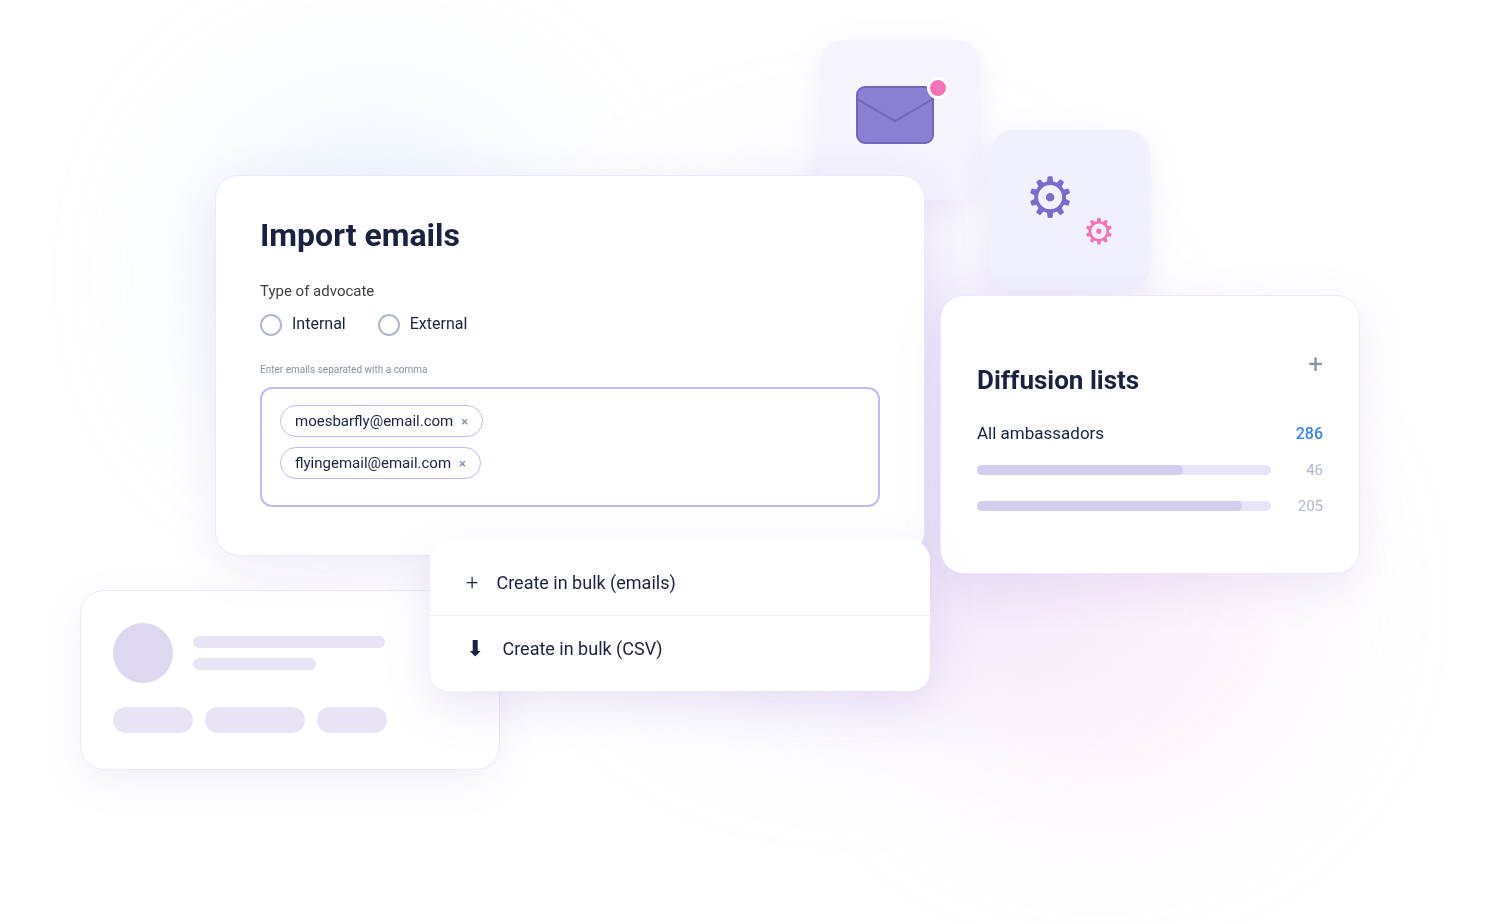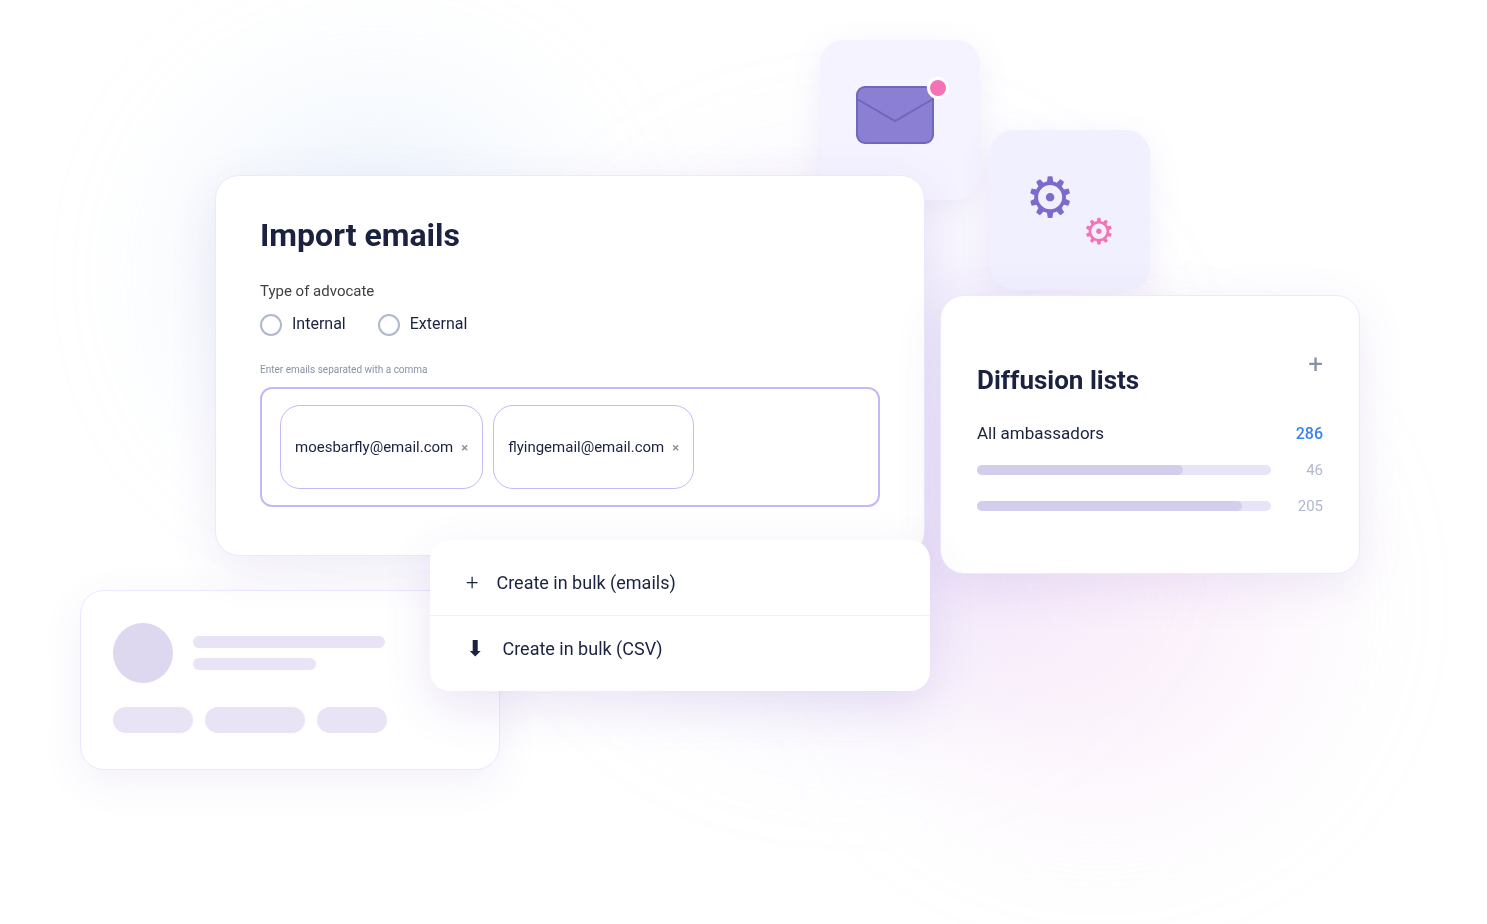--- a/index.html
+++ b/index.html
@@ -160,21 +160,21 @@
       color: #8892a4;
       margin-bottom: 12px;
     }
     .email-tags-box {
       border: 2px solid #c5b8f8;
       border-radius: 12px;
       padding: 16px 18px;
       min-height: 120px;
       background: #fff;
       display: flex;
-      flex-direction: row;
+      flex-direction: column;
       gap: 10px;
       margin-bottom: 4px;
     }
     .email-tag {
       display: inline-flex;
       align-items: center;
       gap: 8px;
       background: white;
       border: 1.5px solid #c5b8f8;
       border-radius: 20px;

